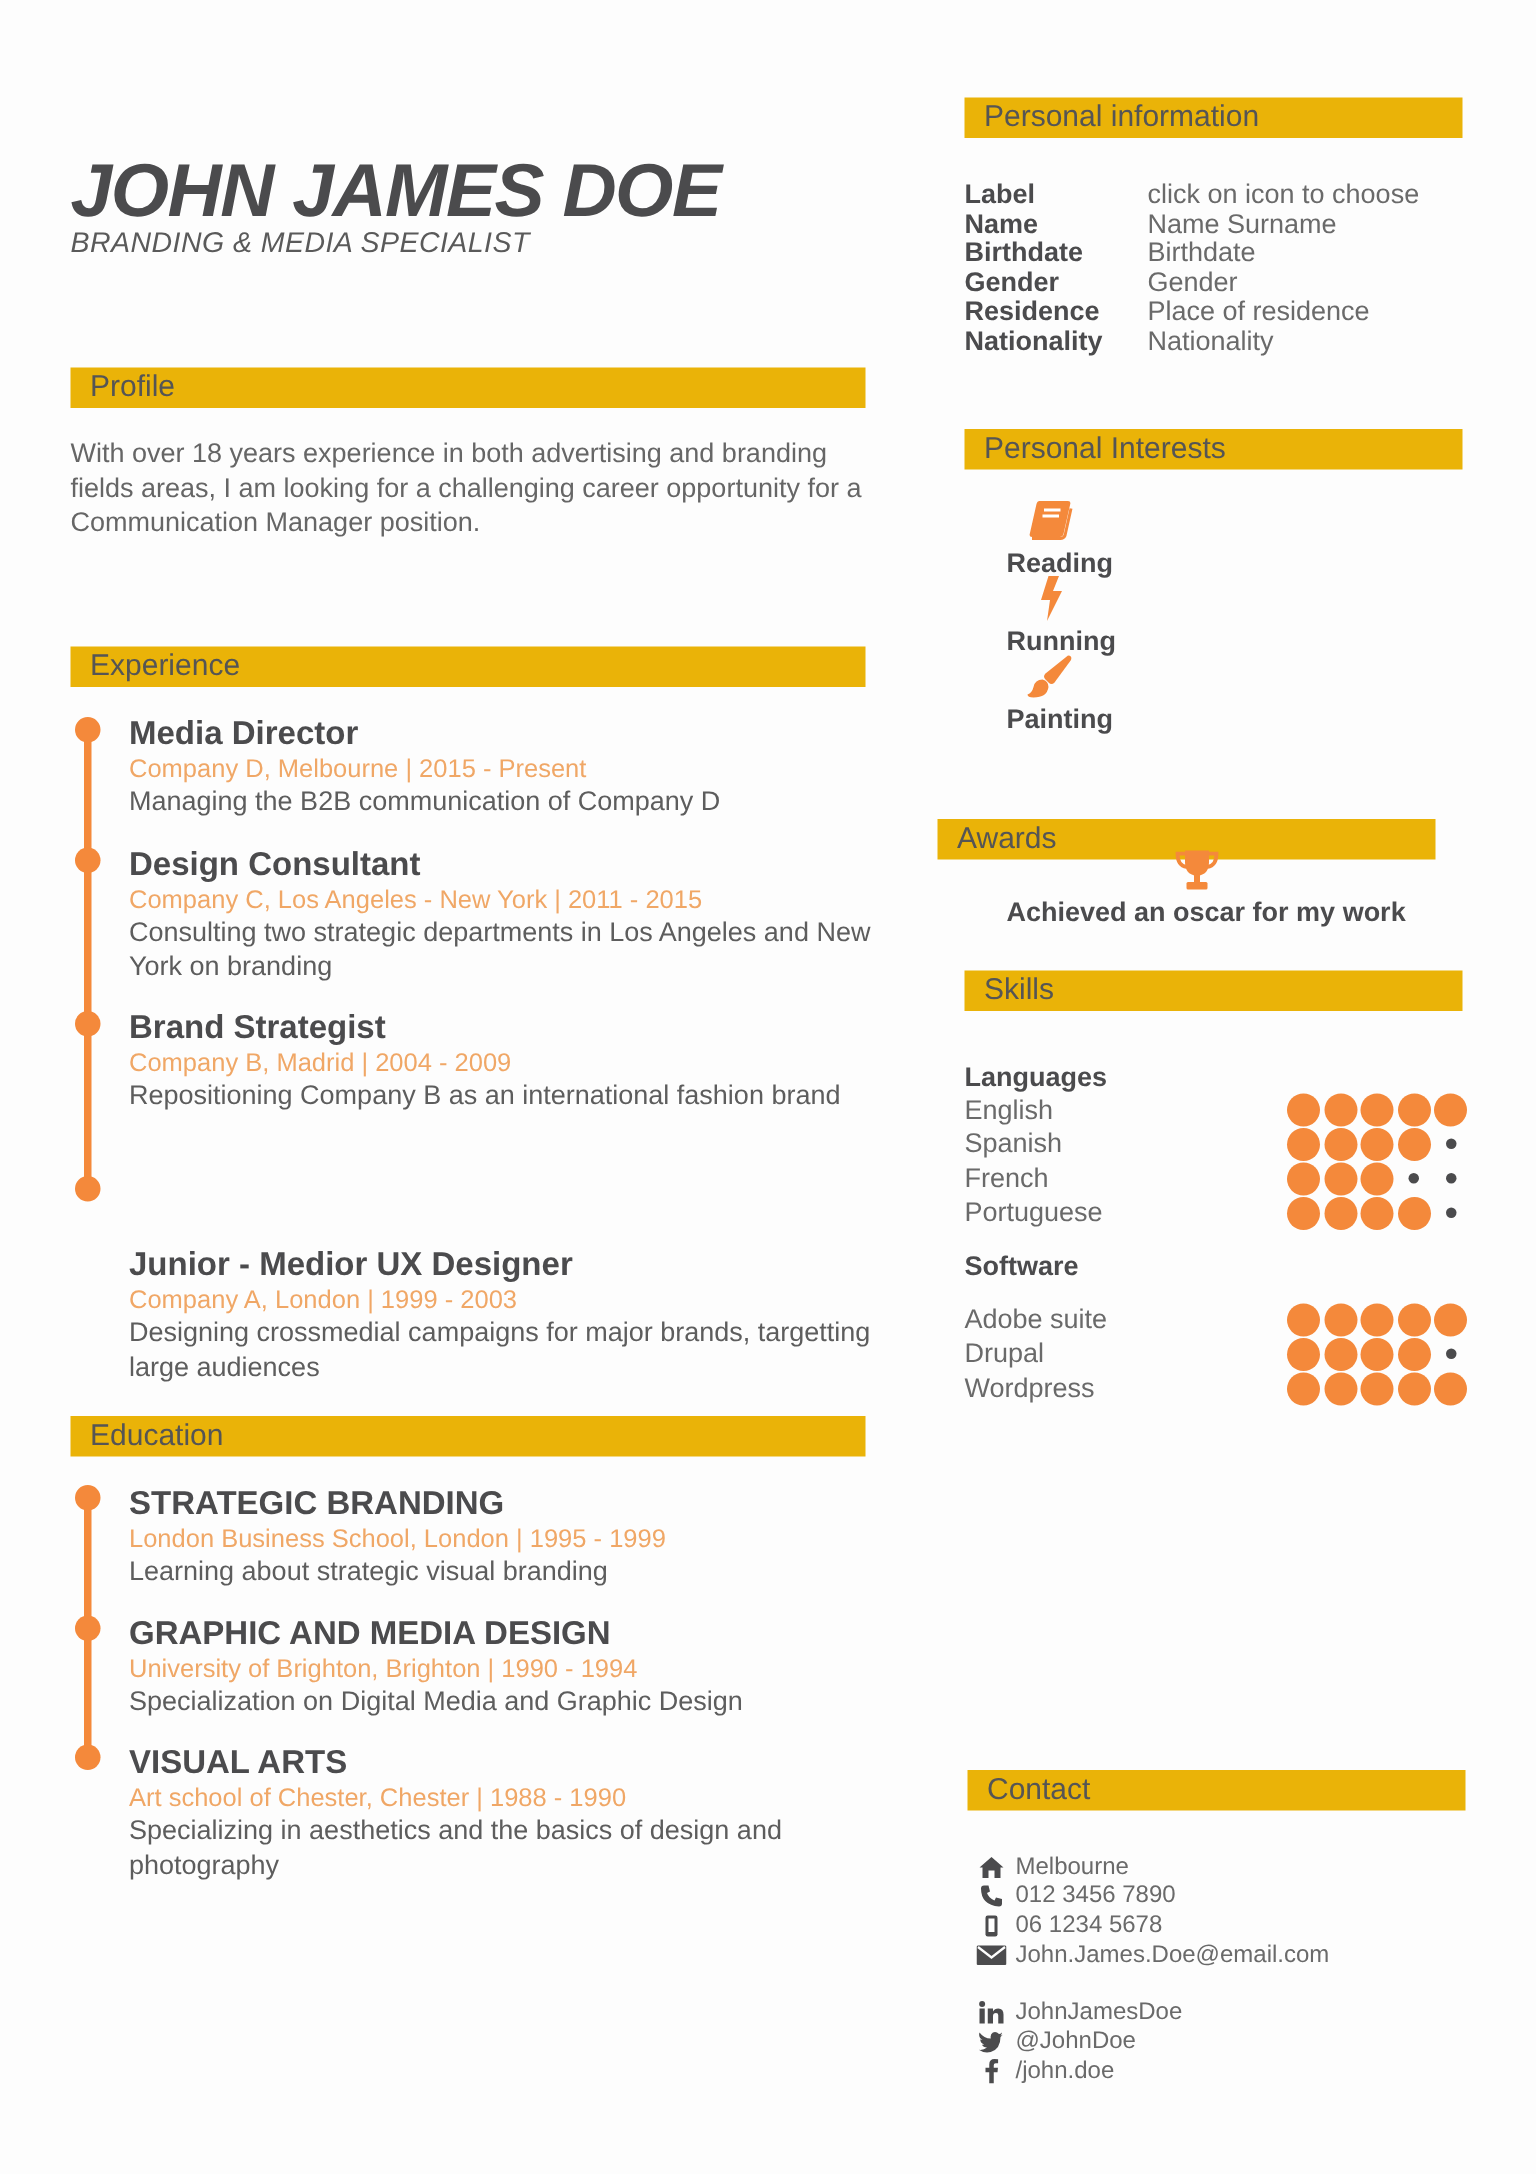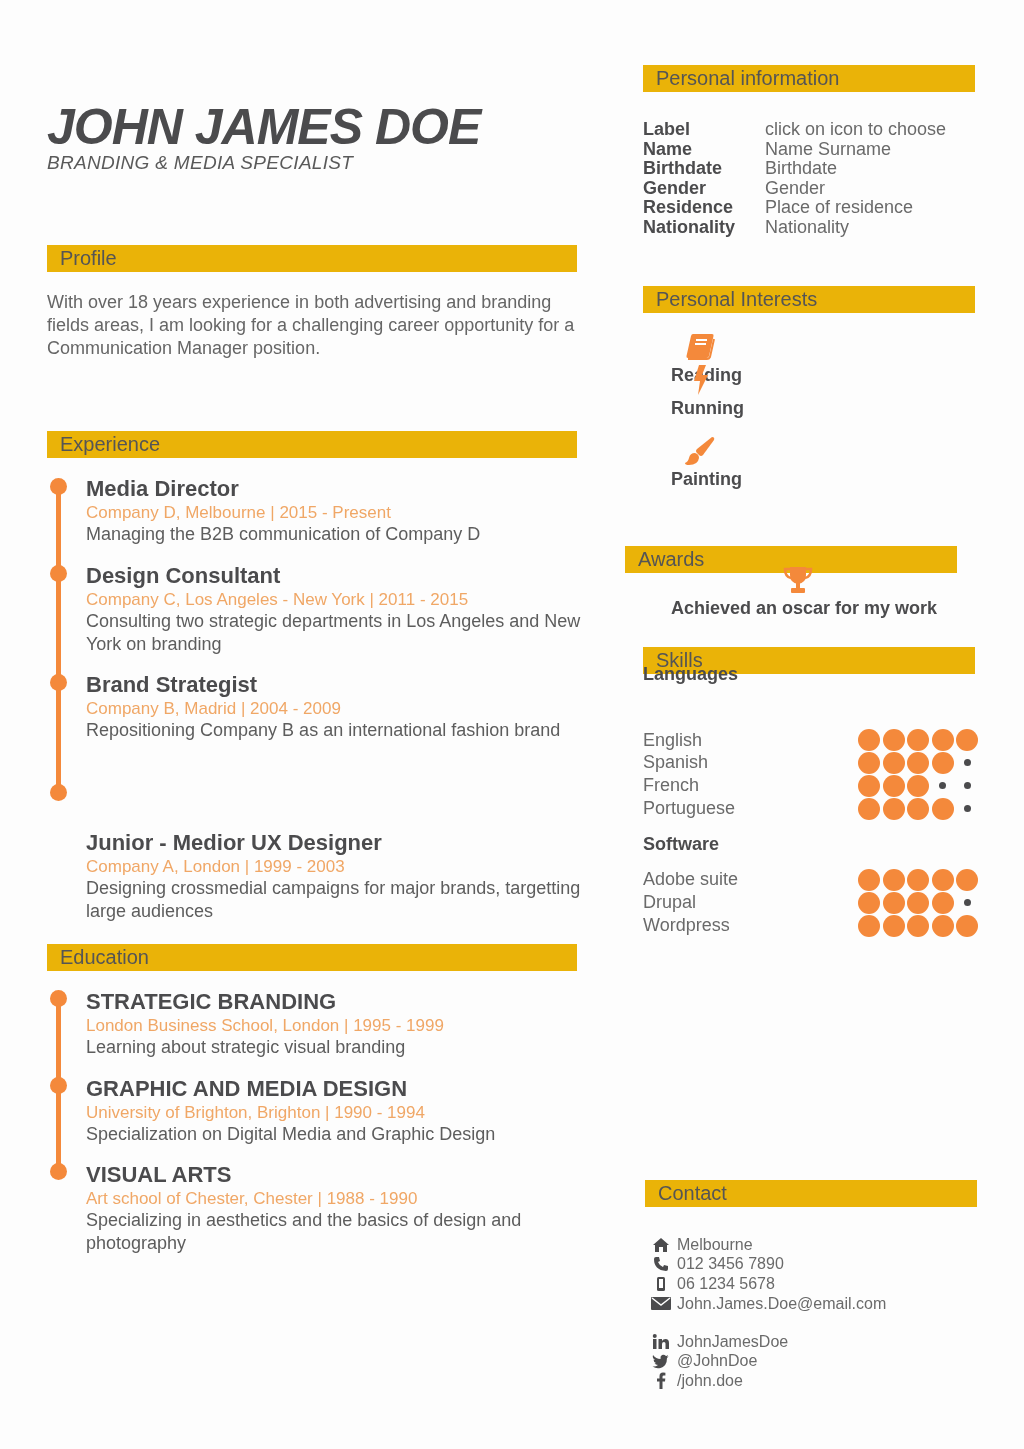--- a/index.html
+++ b/index.html
@@ -145,21 +145,21 @@
   <span class="interest-icon">
     <svg width="32" height="30" viewBox="0 0 32 30">
         <path d="M9 2 H28 Q30 2 29.5 4 L25 24 Q24.5 26 22.5 26 H4 Q2 26 2.5 24 L7 4 Q7.5 2 9 2Z" fill="#f4893b"></path>
         <path d="M4 27 H23 Q25 27 26 25 L30 7" stroke="#f4893b" stroke-width="2" fill="none"></path>
         <rect x="12" y="7" width="11" height="2" fill="#fff"></rect>
         <rect x="11" y="11" width="11" height="2" fill="#fff"></rect>
       </svg>
   </span>
   <span class="interest-label">Reading</span>
 </div>
-<div class="interest" style="top:362px;">
+<div class="interest" style="top:381px;">
   <span class="interest-icon">
     <svg width="20" height="32" viewBox="0 0 20 32">
         <path d="M8 1 L15 1 L11 11 L17 11 L7 31 L9 17 L3 17 Z" fill="#f4893b"></path>
       </svg>
   </span>
   <span class="interest-label">Running</span>
 </div>
 <div class="interest" style="top:433px;">
   <span class="interest-icon">
     <svg width="34" height="34" viewBox="0 0 34 34">
@@ -178,21 +178,21 @@
         <path d="M8 4 H3 Q3 12 9 13" stroke="#f4893b" stroke-width="2.5" fill="none"></path>
         <path d="M24 4 H29 Q29 12 23 13" stroke="#f4893b" stroke-width="2.5" fill="none"></path>
         <rect x="14" y="18" width="4" height="5" fill="#f4893b"></rect>
         <rect x="9" y="23" width="14" height="5" rx="1" fill="#f4893b"></rect>
       </svg>
   </span>
   <span class="interest-label">Achieved an oscar for my work</span>
 </div>
 
 <div class="abs sec-head" style="left:643px; top:647px; width:332px;">Skills</div>
-<div class="skill-cat" style="top:664px;">Languages</div>
+<div class="skill-cat" style="top:708px;">Languages</div>
 
 <div class="skill-row" style="top:728px;align-items:flex-end;">
   <span class="skill-name">English</span>
   <span class="dots">
       <span class="dot">
         <span class="full"></span>
       </span>
       <span class="dot">
         <span class="full"></span>
       </span>

